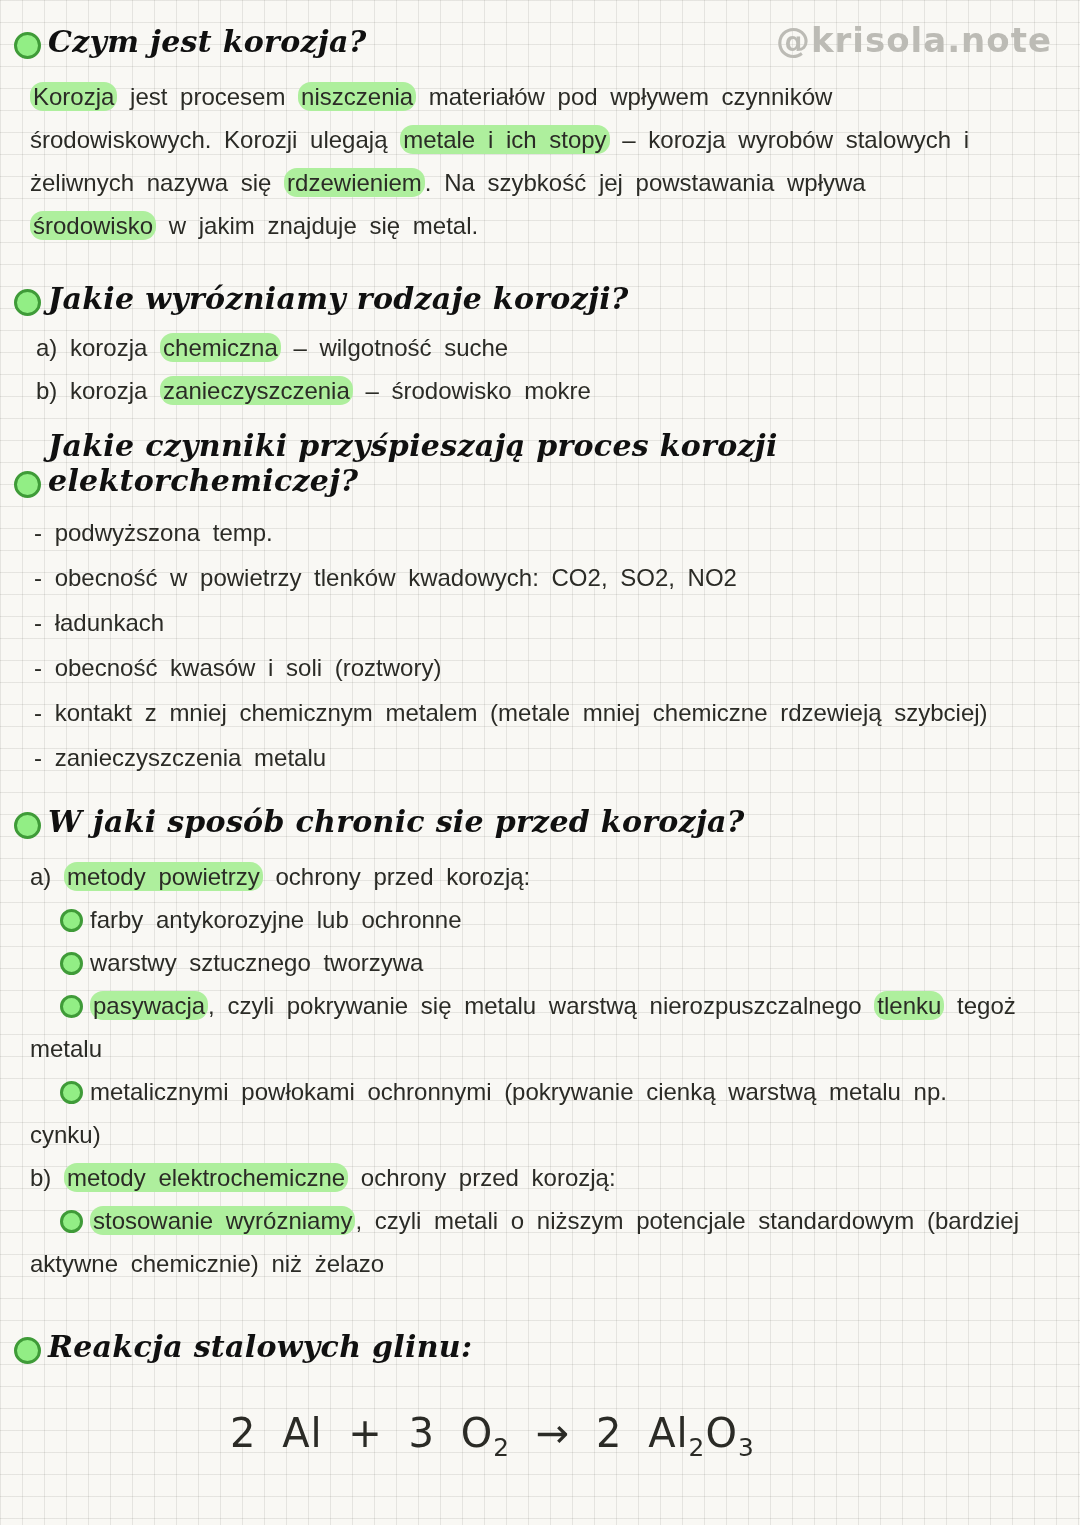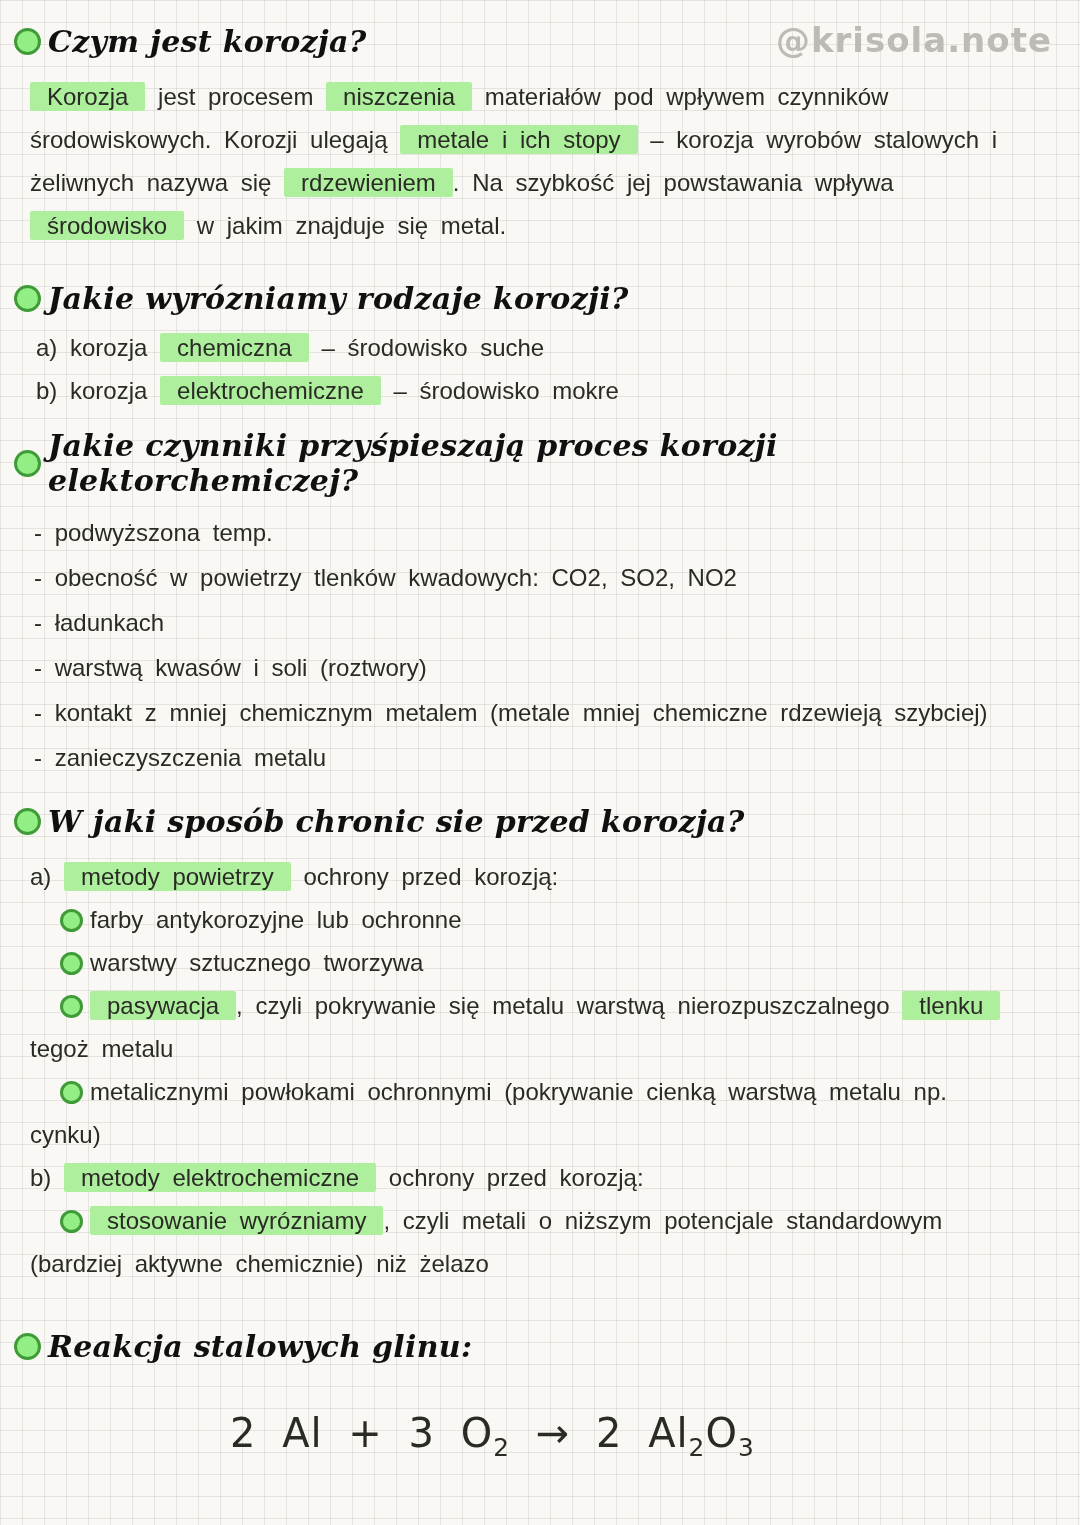--- a/index.html
+++ b/index.html
@@ -19,21 +19,21 @@
   .watermark {
     position:absolute; top:20px; right:28px;
     font-family:"DejaVu Sans", sans-serif;
     font-weight:bold; font-size:34px; letter-spacing:1px;
     color:var(--watermark, #bcbbb5);
   }
   .heading {
     font-family:"DejaVu Serif", serif;
     font-style:italic; font-weight:bold;
     font-size:30px; color:var(--heading_ink, #101010);
-    display:flex; align-items:center; gap:7px;
+    display:flex; align-items:flex-end; gap:7px;
     margin-left:-16px; letter-spacing:0.3px;
   }
   .bullet-circle {
     width:27px; height:27px; border-radius:50%;
     background:var(--bullet_fill, #92ee85);
     border:3px solid var(--bullet_border, #3f9b38);
     display:inline-block; flex:0 0 auto;
   }
   .bullet-circle.sm {
     width:23px; height:23px; vertical-align:-4px; margin-right:7px;
@@ -47,21 +47,21 @@
   .sec2 .line-item { margin-left:6px; }
   .sec2 .lines { margin-top:10px; }
   .sec3 { margin-top:16px; }
   .sec3 .lines { margin-top:12px; }
   .sec3 .line-item { line-height:45px; margin-left:4px; }
   .sec4 { margin-top:24px; }
   .sec4 .blocks { margin-top:16px; }
   .sub-bullet { text-indent:30px; max-width:1000px; }
   .hl {
     background:var(--highlight, #aeef9d);
-    border-radius:2px; padding:1px 17px;
+    border-radius:13px; padding:1px 3px;
   }
   .sec5 { margin-top:44px; }
   .equation {
     margin-top:46px; margin-left:200px;
     font-family:"DejaVu Sans", sans-serif;
     font-size:40px; word-spacing:12px; letter-spacing:1px;
     color:var(--ink, #2b2b26);
   }
   .equation sub { font-size:0.62em; }
 </style>
@@ -79,35 +79,35 @@
     </h2>
     <p class="para"><span class="hl">Korozja</span><span> jest procesem </span><span class="hl">niszczenia</span><span> materiałów pod wpływem czynników środowiskowych. Korozji ulegają </span><span class="hl">metale i ich stopy</span><span> – korozja wyrobów stalowych i żeliwnych nazywa się </span><span class="hl">rdzewieniem</span><span>. Na szybkość jej powstawania wpływa </span><span class="hl">środowisko</span><span> w jakim znajduje się metal.</span></p>
   </section>
 
   <section class="sec sec2">
     <h2 class="heading">
       <span class="bullet-circle"></span>
       <span>Jakie wyrózniamy rodzaje korozji?</span>
     </h2>
     <div class="lines">
-      <p class="line-item"><span>a) korozja </span><span class="hl">chemiczna</span><span> – środowisko suche</span></p>
-      <p class="line-item"><span>b) korozja </span><span class="hl">elektrochemiczne</span><span> – środowisko mokre</span></p>
+      <p class="line-item"><span>a) korozja </span><span class="hl">chemiczna</span><span> – wilgotność suche</span></p>
+      <p class="line-item"><span>b) korozja </span><span class="hl">zanieczyszczenia</span><span> – środowisko mokre</span></p>
     </div>
   </section>
 
   <section class="sec sec3">
     <h2 class="heading">
       <span class="bullet-circle"></span>
       <span>Jakie czynniki przyśpieszają proces korozji elektorchemiczej?</span>
     </h2>
     <div class="lines">
       <p class="line-item"><span>- podwyższona temp.</span></p>
       <p class="line-item"><span>- obecność w powietrzy tlenków kwadowych: CO2, SO2, NO2</span></p>
       <p class="line-item"><span>- ładunkach</span></p>
-      <p class="line-item"><span>- warstwą kwasów i soli (roztwory)</span></p>
+      <p class="line-item"><span>- obecność kwasów i soli (roztwory)</span></p>
       <p class="line-item"><span>- kontakt z mniej chemicznym metalem (metale mniej chemiczne rdzewieją szybciej)</span></p>
       <p class="line-item"><span>- zanieczyszczenia metalu</span></p>
     </div>
   </section>
 
   <section class="sec sec4">
     <h2 class="heading">
       <span class="bullet-circle"></span>
       <span>W jaki sposób chronic sie przed korozja?</span>
     </h2>

